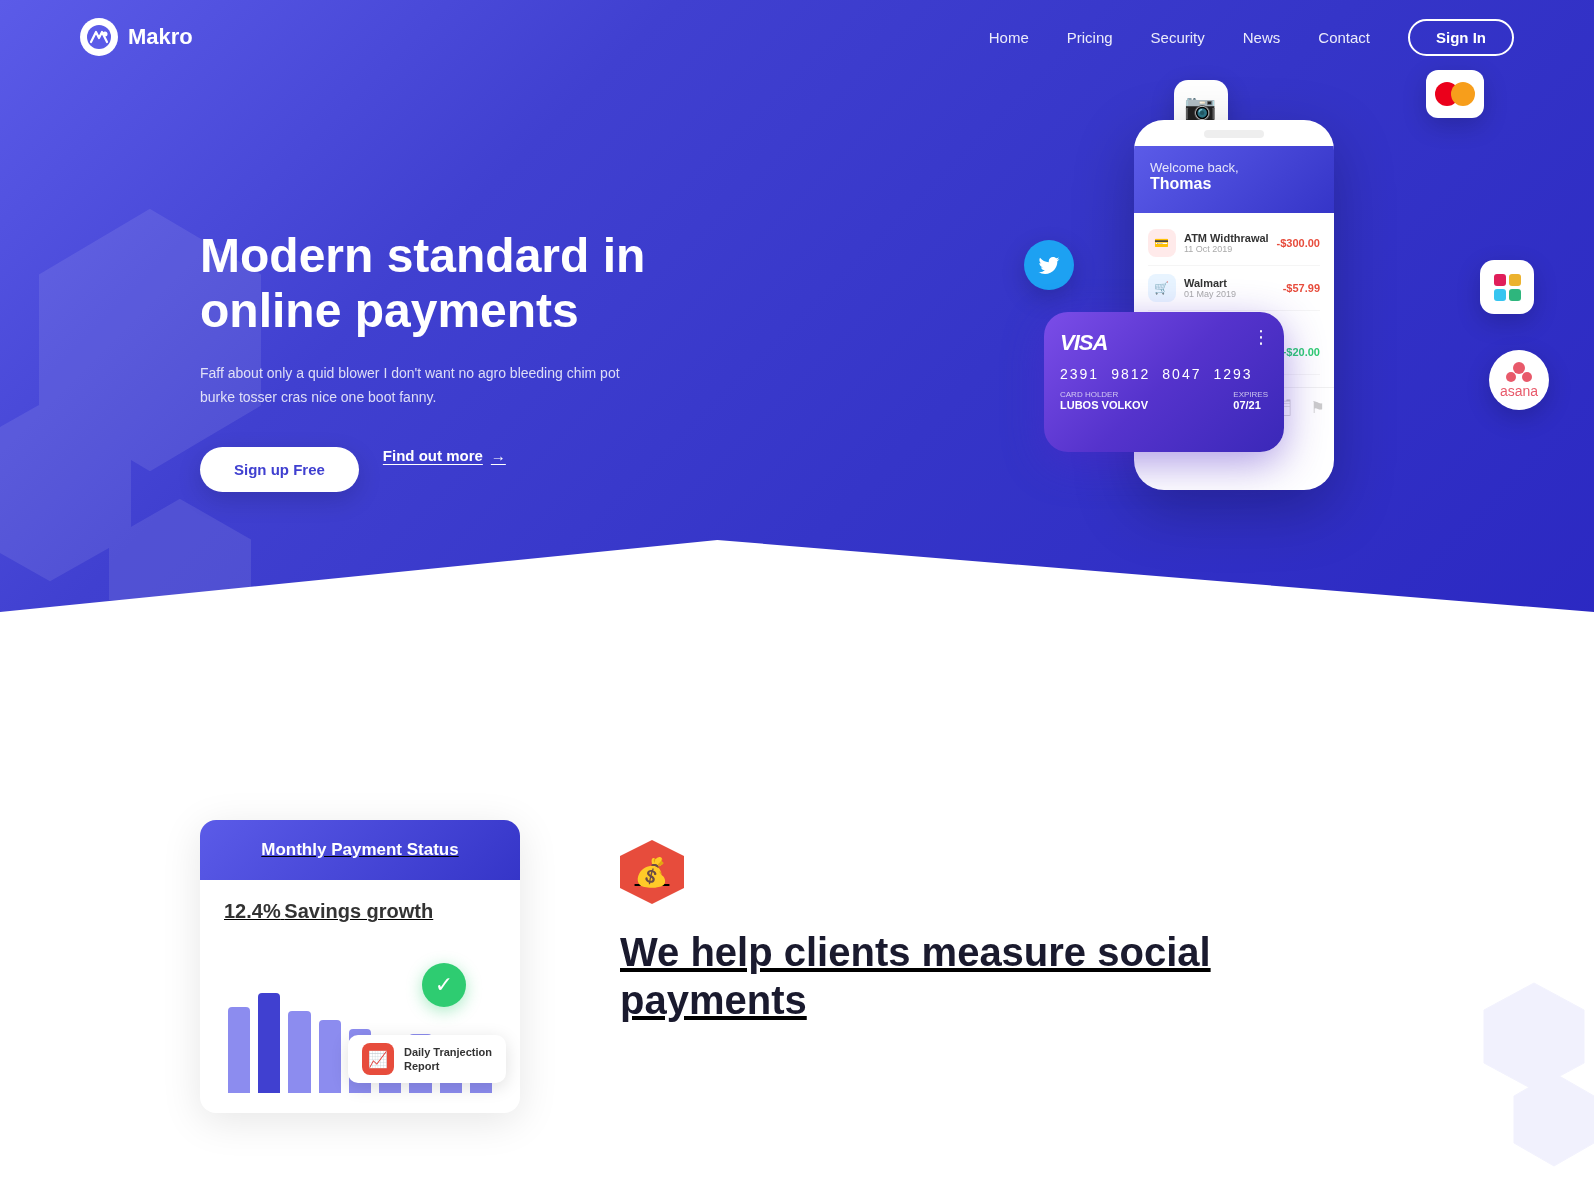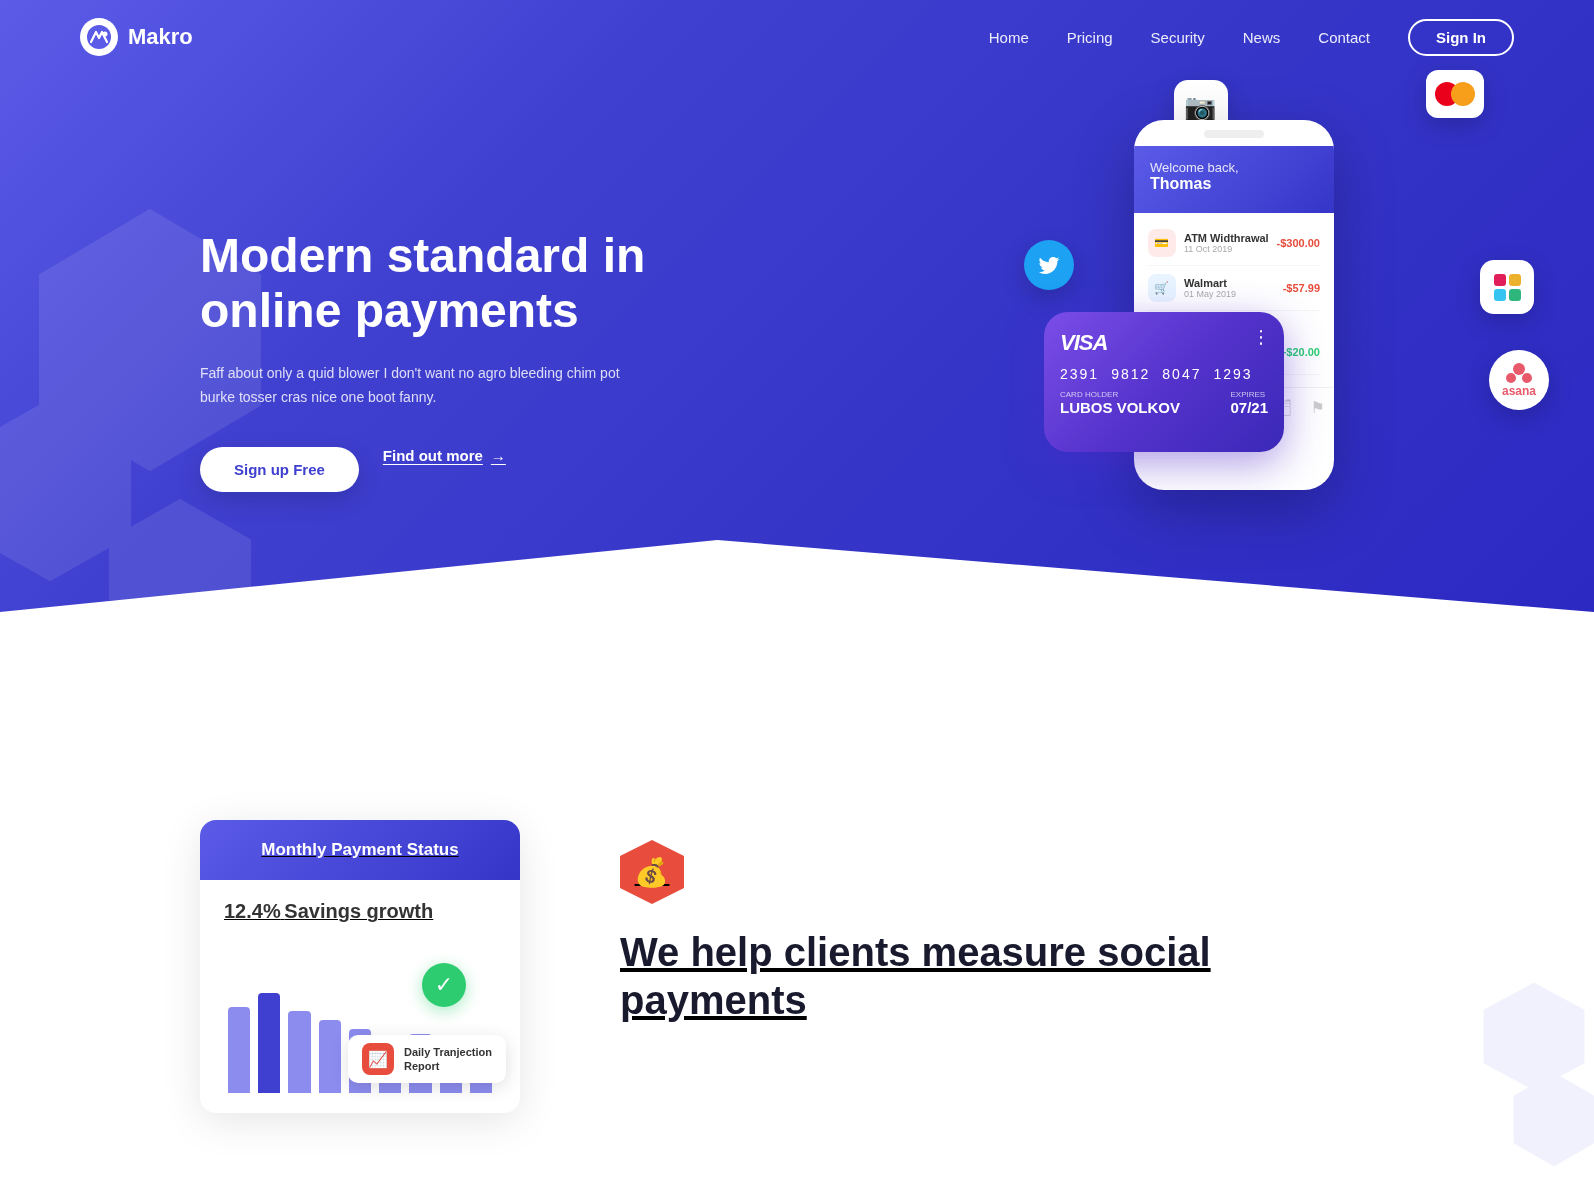--- a/index.html
+++ b/index.html
@@ -262,21 +262,21 @@
       border-radius: 24px;
       padding: 18px 16px;
       color: #fff;
       box-shadow: 0 12px 40px rgba(80,40,200,0.45);
       z-index: 5;
     }
     .visa-logo { font-size: 22px; font-weight: 900; font-style: italic; letter-spacing: -1px; }
     .visa-number { font-size: 14px; letter-spacing: 2px; margin-top: 10px; display: flex; gap: 12px; }
     .visa-meta { display: flex; justify-content: space-between; margin-top: 8px; }
     .visa-meta-label { font-size: 8px; opacity: 0.7; text-transform: uppercase; }
-    .visa-meta-value { font-size: 15px; font-weight: 600; }
+    .visa-meta-value { font-size: 11px; font-weight: 600; }
     .visa-menu { position: absolute; top: 14px; right: 14px; font-size: 18px; cursor: pointer; }
 
     
     .bottom-section {
       background: #fff;
       padding: 80px 200px 60px;
       display: flex;
       gap: 100px;
       align-items: flex-start;
       min-height: 400px;
@@ -499,21 +499,21 @@
         <div class="slack-cell" style="background:#2EB67D;"></div>
       </div>
     </div>
 
     <div class="float-icon float-asana">
       <svg width="28" height="22" viewBox="0 0 28 22">
         <circle cx="14" cy="7" r="6" fill="#E8596A"></circle>
         <circle cx="6" cy="16" r="5" fill="#E8596A"></circle>
         <circle cx="22" cy="16" r="5" fill="#E8596A"></circle>
       </svg>
-      <span style="font-size:12px;color:#E8596A;font-weight:700;">asana</span>
+      <span style="font-size:14px;color:#E8596A;font-weight:400;">asana</span>
     </div>
 
     <div class="phone-frame">
       <div class="phone-notch"></div>
       <div class="phone-screen">
         <div class="phone-header">
           <div class="phone-welcome">Welcome back,</div>
           <div class="phone-name">Thomas</div>
         </div>
         <div class="phone-transactions">

